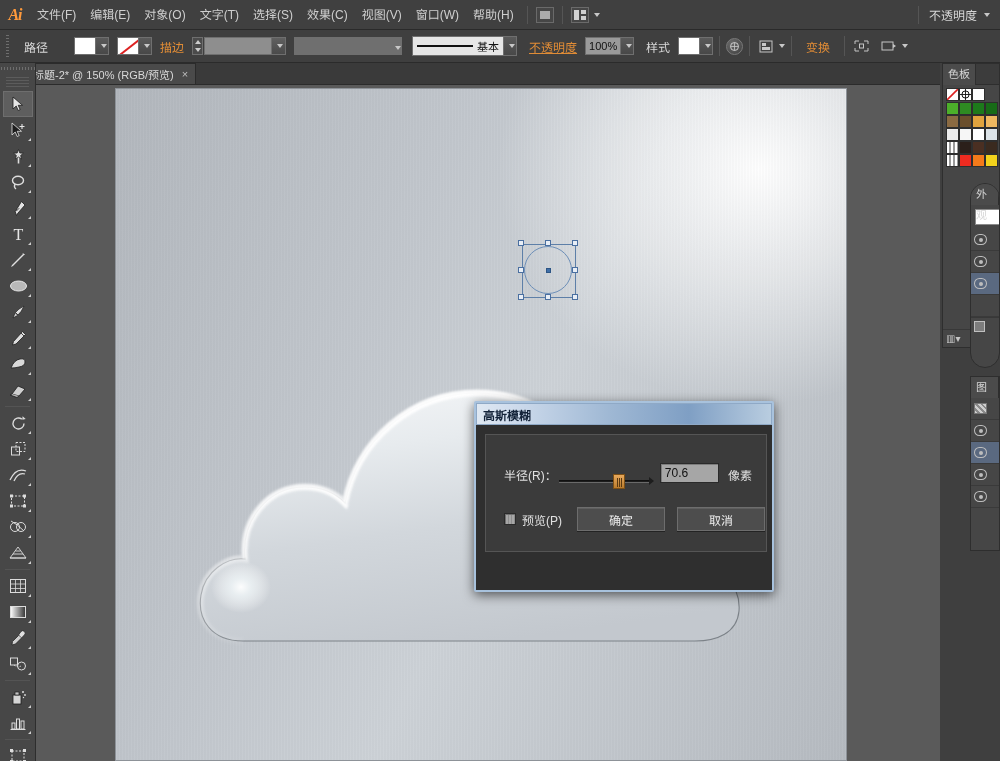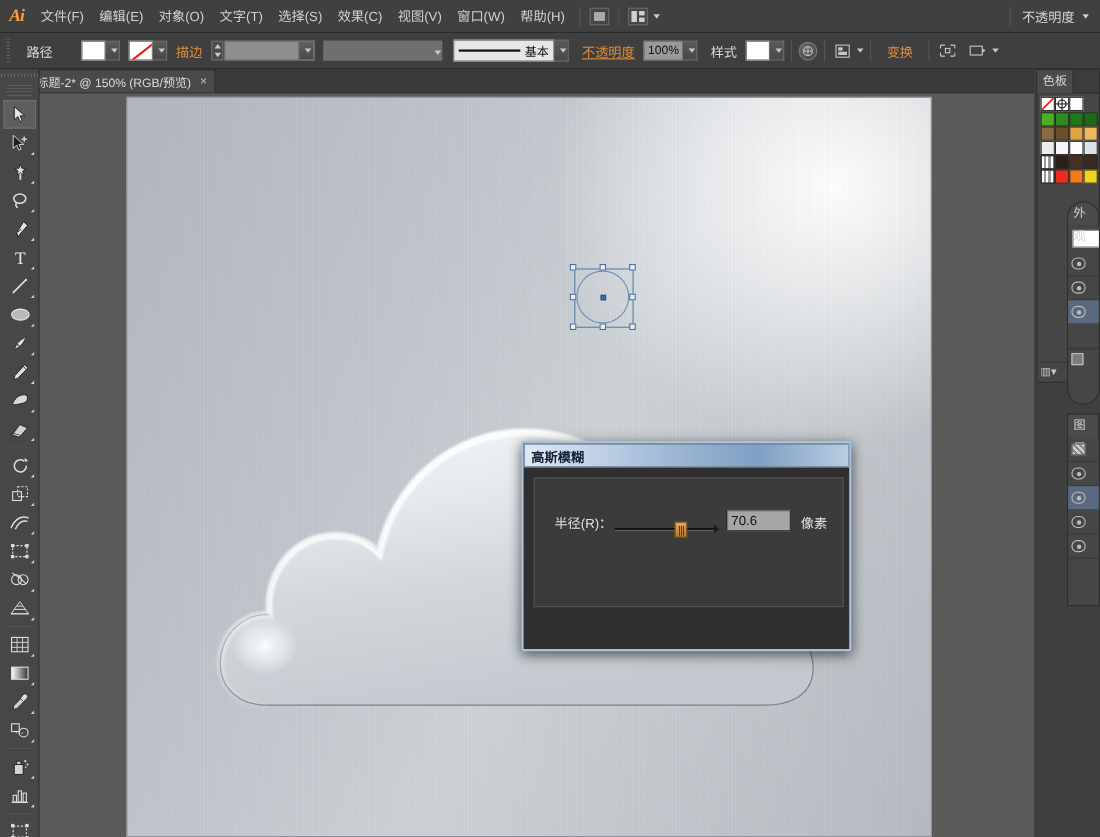--- a/index.html
+++ b/index.html
@@ -797,17 +797,23 @@
         <div style="position:relative; width:96px; margin-left:2px;">
           <div class="slider-track"></div>
           <div class="slider-thumb" style="left:54px;"></div>
           <div style="position:absolute; right:-4px; top:-3px; width:0;height:0;
                       border-top:4px solid transparent;border-bottom:4px solid transparent;border-left:5px solid #1d1d1d;"></div>
         </div>
         <div class="num-field" style="margin-left:10px;">70.6</div>
         <span class="dlg-label" style="margin-left:9px;">像素</span>
       </div>
 
+      <div class="dlg-row" style="position:absolute; left:18px; top:72px; align-items:center;">
+        <div class="dlg-check"></div>
+        <span class="dlg-label" style="margin-left:6px;">预览(P)</span>
+        <div class="dlg-btn" style="margin-left:15px;">确定</div>
+        <div class="dlg-btn" style="margin-left:12px;">取消</div>
+      </div>
 
     </div>
   </div>
 
 </div>
 
 </body></html>

